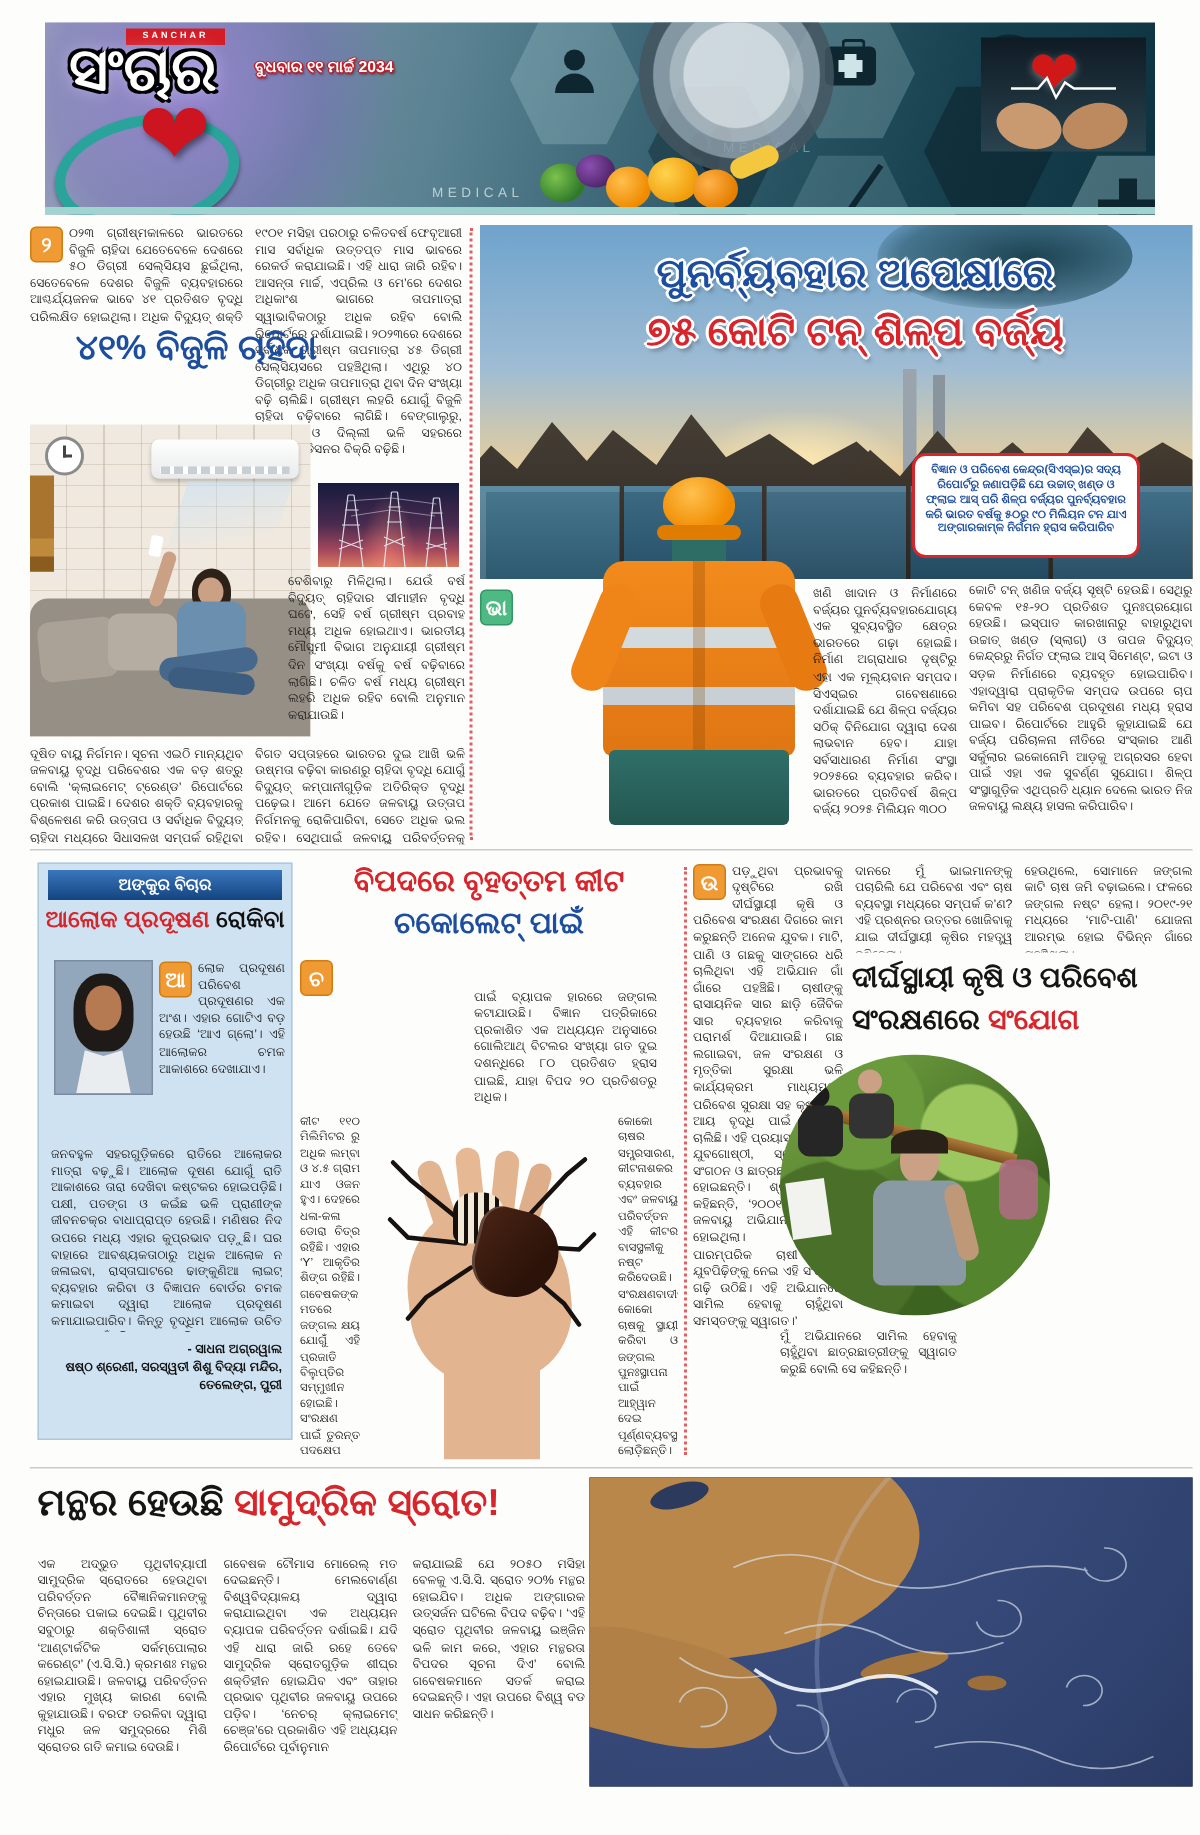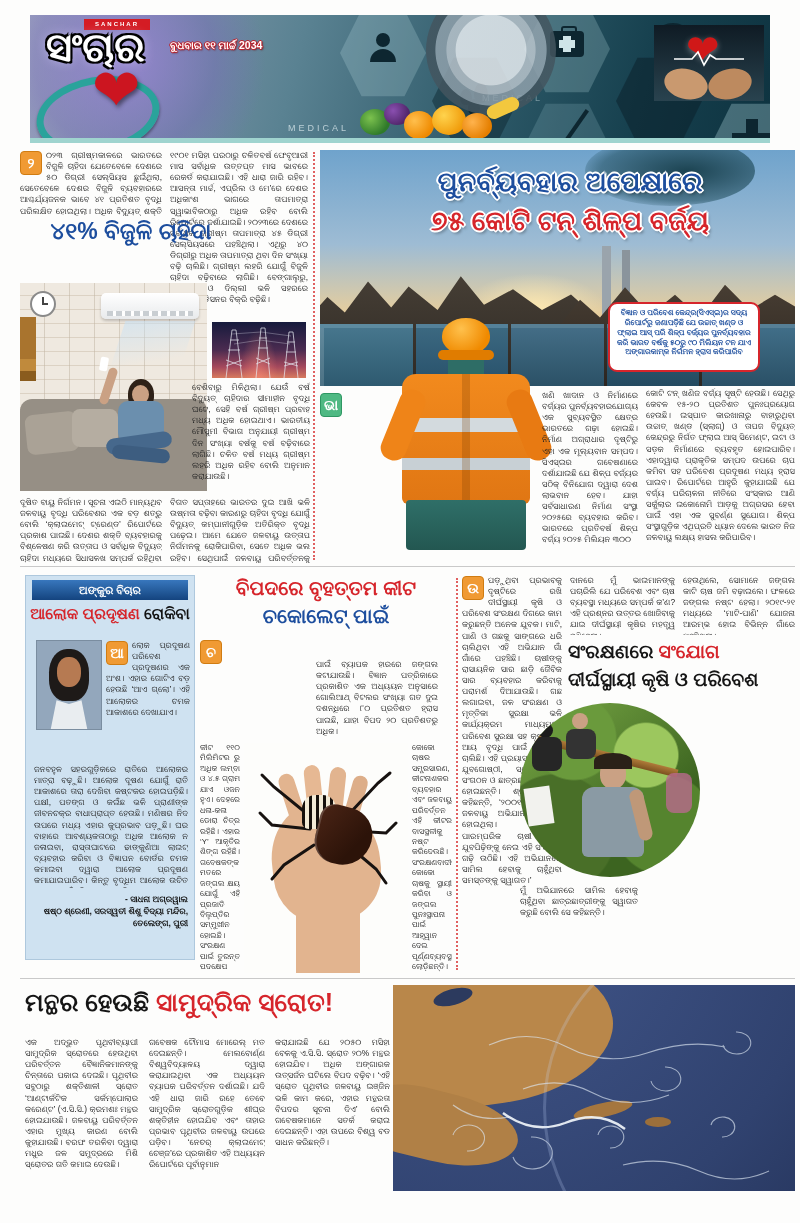--- a/index.html
+++ b/index.html
@@ -284,24 +284,24 @@
     <div class="txt abs" style="left:0;top:0;width:100px;height:396px;">
       <span class="dcap orange">ଉ</span><span>ପଡ଼ୁଥିବା ପ୍ରଭାବକୁ ଦୃଷ୍ଟିରେ ରଖି ଦୀର୍ଘସ୍ଥାୟୀ କୃଷି ଓ ପରିବେଶ ସଂରକ୍ଷଣ ଦିଗରେ କାମ କରୁଛନ୍ତି ଅନେକ ଯୁବକ। ମାଟି, ପାଣି ଓ ଗଛକୁ ସାଙ୍ଗରେ ଧରି ଚାଲିଥିବା ଏହି ଅଭିଯାନ ଗାଁ ଗାଁରେ ପହଞ୍ଚିଛି। ଚାଷୀଙ୍କୁ ରାସାୟନିକ ସାର ଛାଡ଼ି ଜୈବିକ ସାର ବ୍ୟବହାର କରିବାକୁ ପରାମର୍ଶ ଦିଆଯାଉଛି। ଗଛ ଲଗାଇବା, ଜଳ ସଂରକ୍ଷଣ ଓ ମୃତ୍ତିକା ସୁରକ୍ଷା ଭଳି କାର୍ଯ୍ୟକ୍ରମ ମାଧ୍ୟମରେ ପରିବେଶ ସୁରକ୍ଷା ସହ କୃଷକଙ୍କ ଆୟ ବୃଦ୍ଧି ପାଇଁ ଉଦ୍ୟମ ଚାଲିଛି। ଏହି ପ୍ରୟାସରେ ସ୍ଥାନୀୟ ଯୁବଗୋଷ୍ଠୀ, ସ୍ୱେଚ୍ଛାସେବୀ ସଂଗଠନ ଓ ଛାତ୍ରଛାତ୍ରୀ ସାମିଲ ହୋଇଛନ୍ତି। ଶ୍ରୀ ସାଂଚାର କହିଛନ୍ତି, ‘୨୦୦୧୫ ମସିହାରେ ଜଳବାୟୁ ଅଭିଯାନ ଆରମ୍ଭ ହୋଇଥିଲା। ଆଦିବାସୀ, ପାରମ୍ପରିକ ଚାଷୀ ତଥା ଯୁବପିଢ଼ିଙ୍କୁ ନେଇ ଏହି ସଂଯୋଗ ଗଢ଼ି ଉଠିଛି। ଏହି ଅଭିଯାନରେ ସାମିଲ ହେବାକୁ ଚାହୁଁଥିବା ସମସ୍ତଙ୍କୁ ସ୍ୱାଗତ।’</span>
     </div>
     <div class="txt abs" style="left:108px;top:0;width:105px;height:60px;">
       <span>ଦାନରେ ମୁଁ ଭାଇମାନଙ୍କୁ ପଚାରିଲି ଯେ ପରିବେଶ ଏବଂ ଚାଷ ବ୍ୟବସ୍ଥା ମଧ୍ୟରେ ସମ୍ପର୍କ କ’ଣ? ଏହି ପ୍ରଶ୍ନର ଉତ୍ତର ଖୋଜିବାକୁ ଯାଇ ଦୀର୍ଘସ୍ଥାୟୀ କୃଷିର ମହତ୍ତ୍ୱ ବୁଝିହେଲା।</span>
     </div>
     <div class="txt abs" style="left:221px;top:0;width:112px;height:60px;">
       <span>ହେଉଥିଲେ, ସୋମାନେ ଜଙ୍ଗଲ କାଟି ଚାଷ ଜମି ବଢ଼ାଇଲେ। ଫଳରେ ଜଙ୍ଗଲ ନଷ୍ଟ ହେଲା। ୨୦୧୯-୨୧ ମଧ୍ୟରେ ‘ମାଟି-ପାଣି’ ଯୋଜନା ଆରମ୍ଭ ହୋଇ ବିଭିନ୍ନ ଗାଁରେ ପହଞ୍ଚିଥିଲା।</span>
     </div>
     <div class="abs" style="left:106px;top:64px;width:227px;text-align:left;">
+      <div style="font-size:19px;font-weight:bold;color:#151515;line-height:1.5;">ଦୀର୍ଘସ୍ଥାୟୀ କୃଷି ଓ ପରିବେଶ</div>
       <div style="font-size:19px;font-weight:bold;line-height:1.4;">
         <span style="color:#151515;">ସଂରକ୍ଷଣରେ </span><span style="color:#d6252b;">ସଂଯୋଗ</span>
       </div>
-      <div style="font-size:19px;font-weight:bold;color:#151515;line-height:1.5;">ଦୀର୍ଘସ୍ଥାୟୀ କୃଷି ଓ ପରିବେଶ</div>
     </div>
 
     <div class="abs" style="left:58px;top:128px;width:180px;height:174px;border-radius:50%;overflow:hidden;
                 background:radial-gradient(circle at 70% 30%,#9cc75e 0 18%,transparent 19%),
                            radial-gradient(circle at 30% 20%,#6a9a3c 0 22%,transparent 23%),
                            radial-gradient(circle at 80% 70%,#55842e 0 26%,transparent 27%),
                            radial-gradient(circle at 20% 75%,#496f28 0 30%,transparent 31%),
                            linear-gradient(140deg,#7aa946,#3c6420 70%);">
       <div style="position:absolute;left:-10px;top:46px;width:170px;height:8px;background:linear-gradient(#b07c3a,#7c5120);transform:rotate(14deg);"></div>
       <div style="position:absolute;left:18px;top:20px;width:15px;height:15px;border-radius:50%;background:#1c1c1c;"></div>

